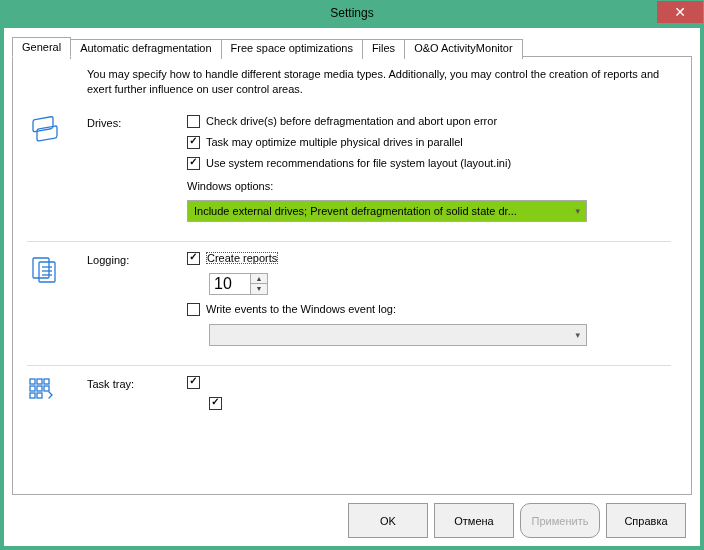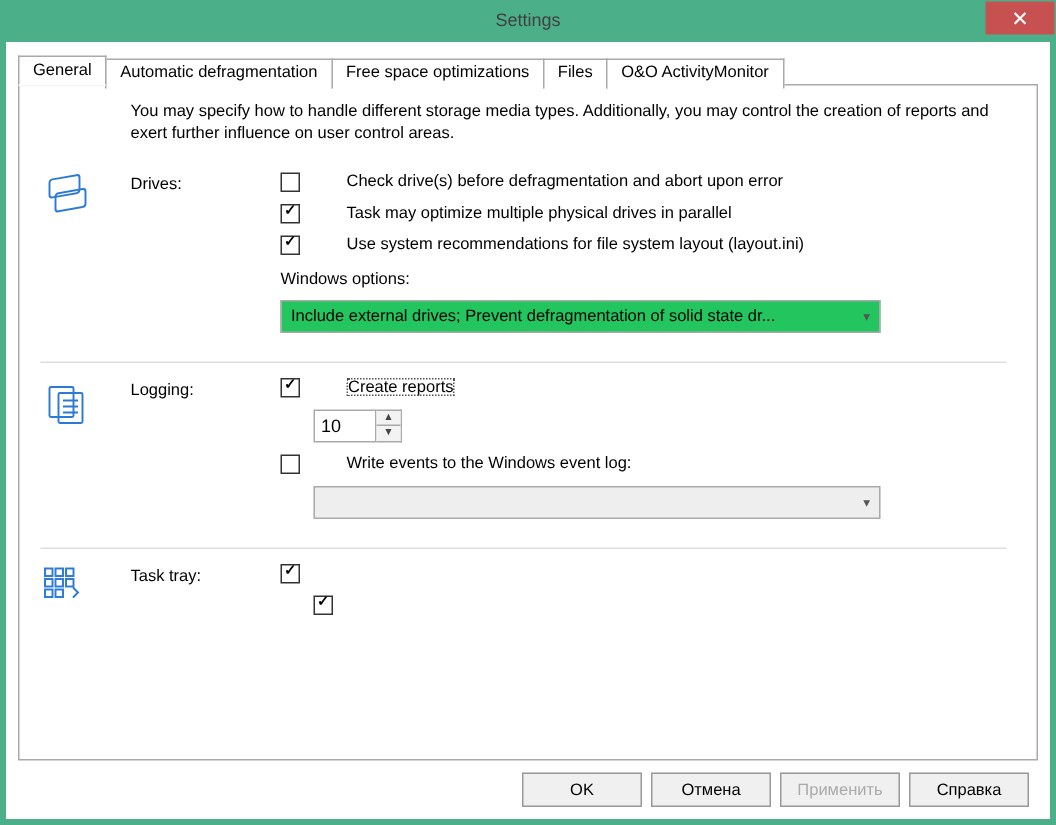--- a/index.html
+++ b/index.html
@@ -1,47 +1,47 @@
 <!DOCTYPE html>
 <html><head>
 <meta charset="utf-8">
 <style>
   * { box-sizing: border-box; font-family: "Segoe UI", Tahoma, sans-serif; }
   body { margin: 0; padding: 0; background: #fff; }
   .window { width: 704px; height: 550px; border: 4px solid #4bb08a; position: relative; background: #fff; display: flex; flex-direction: column; }
   .titlebar { height: 24px; background: #4bb08a; display: flex; align-items: flex-start; justify-content: center; position: relative; }
-  .title { color: #404040; font-size: 12px; line-height: 18px; }
+  .title { color: #000000; font-size: 12px; line-height: 18px; }
   .closebtn { position: absolute; right: -3px; top: -3px; width: 46px; height: 22px; background: #c75050; color: #fff; display: flex; align-items: center; justify-content: center; font-size: 14px; cursor: pointer; }
   .content { flex: 1; background: #fff; padding: 8px 8px 4px 8px; display: flex; flex-direction: column; }
   .tabstrip { display: flex; position: relative; top: 1px; z-index: 2; }
   .tab { border: 1px solid #aaa; border-bottom: none; background: #fff; font-size: 11px; padding: 3px 9px; margin-right: -1px; cursor: pointer; position: relative; color: #000; }
   .tab.inactive { top: 2px; padding-top:2px; padding-bottom:2px;}
   .tab.active { border-bottom: 1px solid #fff; top: 0; z-index: 3; }
   .panel { border: 1px solid #aaa; flex: 1; padding: 10px 20px 10px 14px; font-size: 11px; color: #000; overflow: hidden; }
   .intro { margin: 0 0 18px 60px; line-height: 1.35; }
   .section { display: flex; margin-bottom: 19px; }
   .sec-icon { width: 60px; flex-shrink: 0; }
   .sec-label { width: 100px; flex-shrink: 0; padding-top: 2px; }
   .sec-body { flex: 1; }
-  .row { margin-bottom: 8px; display: flex; align-items: center; gap: 25px; }
+  .row { margin-bottom: 8px; display: flex; align-items: center; }
   .cb { width: 13px; height: 13px; border: 1px solid #333; margin-right: 6px; display: inline-flex; align-items: center; justify-content: center; flex-shrink: 0; font-size: 10px; line-height: 10px; cursor: pointer; }
   .cb.checked::after { content: "✓"; color: #000; font-weight: bold; position: relative; top: -1px; }
   .hr { border: none; border-top: 1px solid #ddd; margin: 4px 0 10px 0; }
-  .dropdown { border: 1px solid #aaa; height: 22px; display: flex; align-items: center; padding: 0 6px; font-size: 11px; position: relative; cursor: pointer; background: #22c55e; }
+  .dropdown { border: 1px solid #aaa; height: 22px; display: flex; align-items: center; padding: 0 6px; font-size: 11px; position: relative; cursor: pointer; background: #84cc16; }
   .dropdown.disabled { background: #eee; color: #888; cursor: default; }
   .dd-arrow { position: absolute; right: 6px; font-size: 9px; color: #555; }
   .spinner-wrap { display: flex; align-items: center; }
-  .spinner-input { width: 42px; height: 22px; border: 1px solid #aaa; font-size: 12px; padding: 0 4px; }
+  .spinner-input { width: 42px; height: 22px; border: 1px solid #aaa; font-size: 16px; padding: 0 4px; }
   .spinner-btns { display: flex; flex-direction: column; border: 1px solid #aaa; border-left: none; }
   .spinner-btn { width: 16px; height: 10px; font-size: 7px; display: flex; align-items: center; justify-content: center; background: #f3f3f3; cursor: pointer; color:#444; }
   .spinner-btn:first-child { border-bottom: 1px solid #aaa; }
   .sub { margin-left: 22px; }
   .button-row { display: flex; justify-content: flex-end; gap: 6px; padding: 8px 6px 4px 0; }
-  .btn { min-width: 80px; height: 23px; border: 1px solid #999; background: #f0f0f0; font-size: 11px; cursor: pointer; padding: 0 10px; }
-  .btn:disabled { color: #aaa; cursor: default; }
+  .btn { min-width: 80px; height: 35px; border: 1px solid #999; background: #f0f0f0; font-size: 11px; cursor: pointer; padding: 0 10px; }
+  .btn:disabled { color: #aaa; cursor: default; border-radius: 10px; }
   .dotted { outline: 1px dotted #555; outline-offset: -1px; padding:0 1px; }
   svg.ico { stroke: #2b7bd6; fill: none; stroke-width: 1.3; }
 </style>
 </head>
 <body>
 
 <div class="window">
   <div class="titlebar">
     <span class="title">Settings</span>
     <div class="closebtn">

